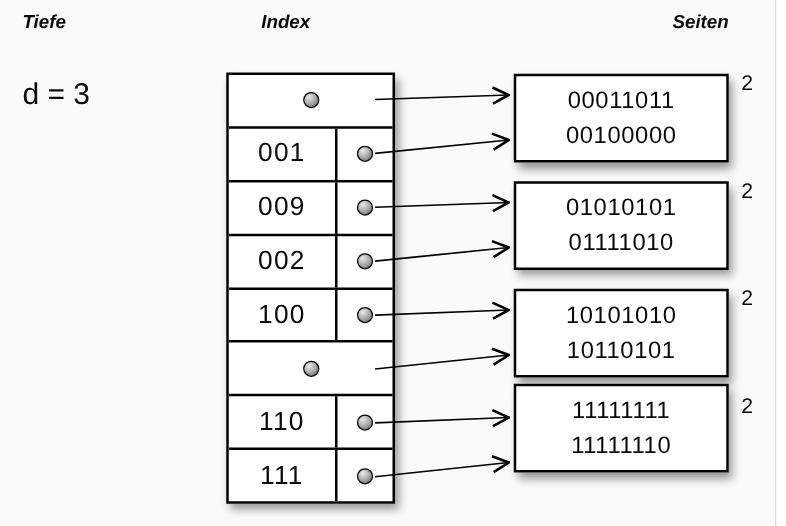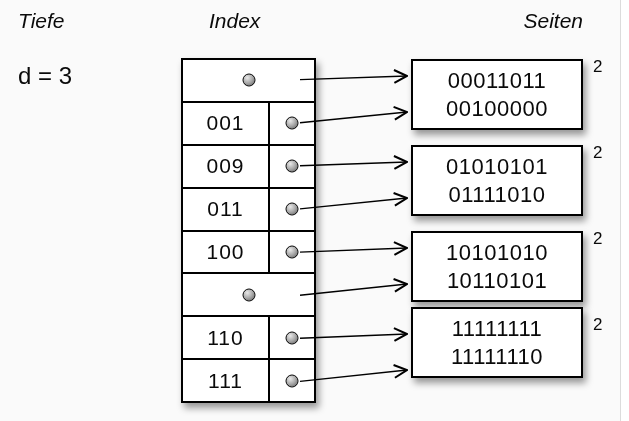--- a/index.html
+++ b/index.html
@@ -7,22 +7,22 @@
     position: relative;
     width: 629px; height: 421px;
     background: #fafafa;
     font-family: "Liberation Sans", sans-serif;
     color: #0a0a0a;
     overflow: hidden;
   }
   .hdr {
     position: absolute;
     font-style: italic;
-    font-size: 21px;
-    font-weight: 400;
+    font-size: 15px;
+    font-weight: 700;
     white-space: nowrap;
   }
   .hdr-tiefe  { left: 18px;  top: 9px; }
   .hdr-index  { left: 209px; top: 9px; }
   .hdr-seiten { left: 411px; top: 9px; width: 172px; text-align: right; }
   .depth-val {
     position: absolute;
     left: 18px; top: 62px;
     font-size: 24px; font-weight: 500;
   }
@@ -56,21 +56,21 @@
   .page-box {
     position: absolute;
     left: 411px; width: 172px; height: 71px;
     box-sizing: border-box;
     border: 2.5px solid #000;
     background: #fff;
     box-shadow: 3px 5px 7px rgba(0,0,0,0.40);
     display: flex; flex-direction: column;
     align-items: center; justify-content: center;
   }
-  .page-line { font-size: 22px; line-height: 28px; letter-spacing: 0.5px; white-space: nowrap; }
+  .page-line { font-size: 19px; line-height: 28px; letter-spacing: 0.5px; white-space: nowrap; }
   .local-depth {
     position: absolute; left: 593px;
     font-size: 17px; font-weight: 500; line-height: 1;
   }
   .arrow-layer { position: absolute; left: 0; top: 0; pointer-events: none; }
   .slide-edge {
     position: absolute; left: 620px; top: 0;
     width: 9px; height: 421px;
     background: #ffffff;
     border-left: 1px solid #dcdcdc;
@@ -98,21 +98,21 @@
           <span class="pointer-dot"></span>
         </div>
       </div>
       <div class="dir-row">
         <div class="cell-index">009</div>
         <div class="cell-pointer">
           <span class="pointer-dot"></span>
         </div>
       </div>
       <div class="dir-row">
-        <div class="cell-index">011</div>
+        <div class="cell-index">002</div>
         <div class="cell-pointer">
           <span class="pointer-dot"></span>
         </div>
       </div>
       <div class="dir-row">
         <div class="cell-index">100</div>
         <div class="cell-pointer">
           <span class="pointer-dot"></span>
         </div>
       </div>

